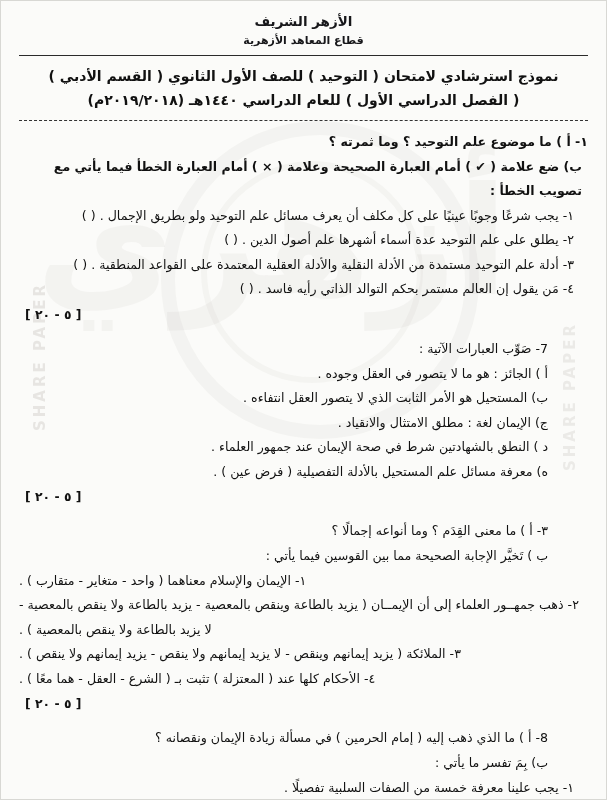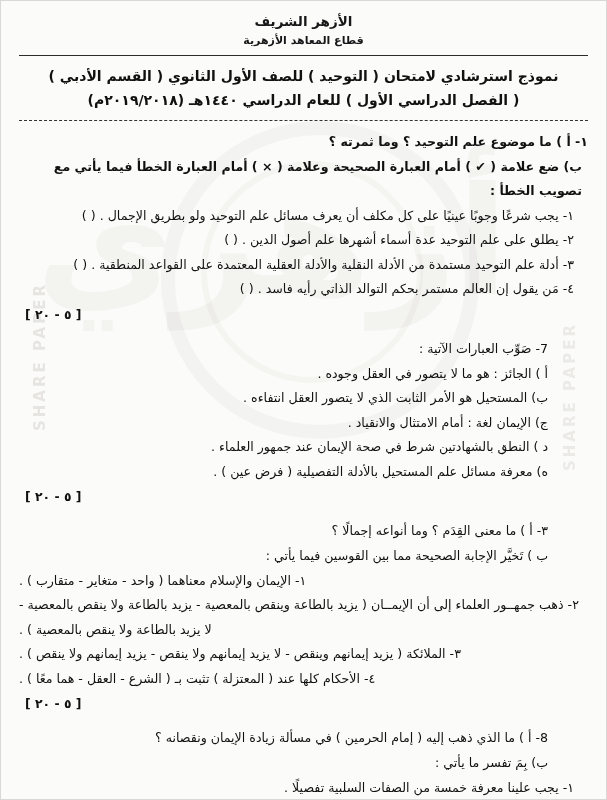--- a/index.html
+++ b/index.html
@@ -191,21 +191,21 @@
       <div class="item">٤- مَن يقول إن العالم مستمر بحكم التوالد الذاتي رأيه فاسد .                        (      )</div>
       <div class="mark">[ ٥ - ٢٠ ]</div>
     </div>
 
     <div class="spacer-sm"></div>
 
     <div class="q blk">
       <div class="item rightish">7- صَوِّب العبارات الآتية :</div>
       <div class="item rightish">أ ) الجائز : هو ما لا يتصور في العقل وجوده .</div>
       <div class="item rightish">ب) المستحيل هو الأمر الثابت الذي لا يتصور العقل انتفاءه .</div>
-      <div class="item rightish">ج) الإيمان لغة : أمام الامتثال والانقياد .</div>
+      <div class="item rightish">ج) الإيمان لغة : مطلق الامتثال والانقياد .</div>
       <div class="item rightish">د ) النطق بالشهادتين شرط في صحة الإيمان عند جمهور العلماء .</div>
       <div class="item rightish">ه) معرفة مسائل علم المستحيل بالأدلة التفصيلية ( فرض عين ) .</div>
       <div class="mark">[ ٥ - ٢٠ ]</div>
     </div>
 
     <div class="spacer-sm"></div>
 
     <div class="q blk">
       <div class="item rightish">٣- أ ) ما معنى القِدَم ؟ وما أنواعه إجمالًا ؟</div>
       <div class="item rightish">ب ) تَخيَّر الإجابة الصحيحة مما بين القوسين فيما يأتي :</div>

